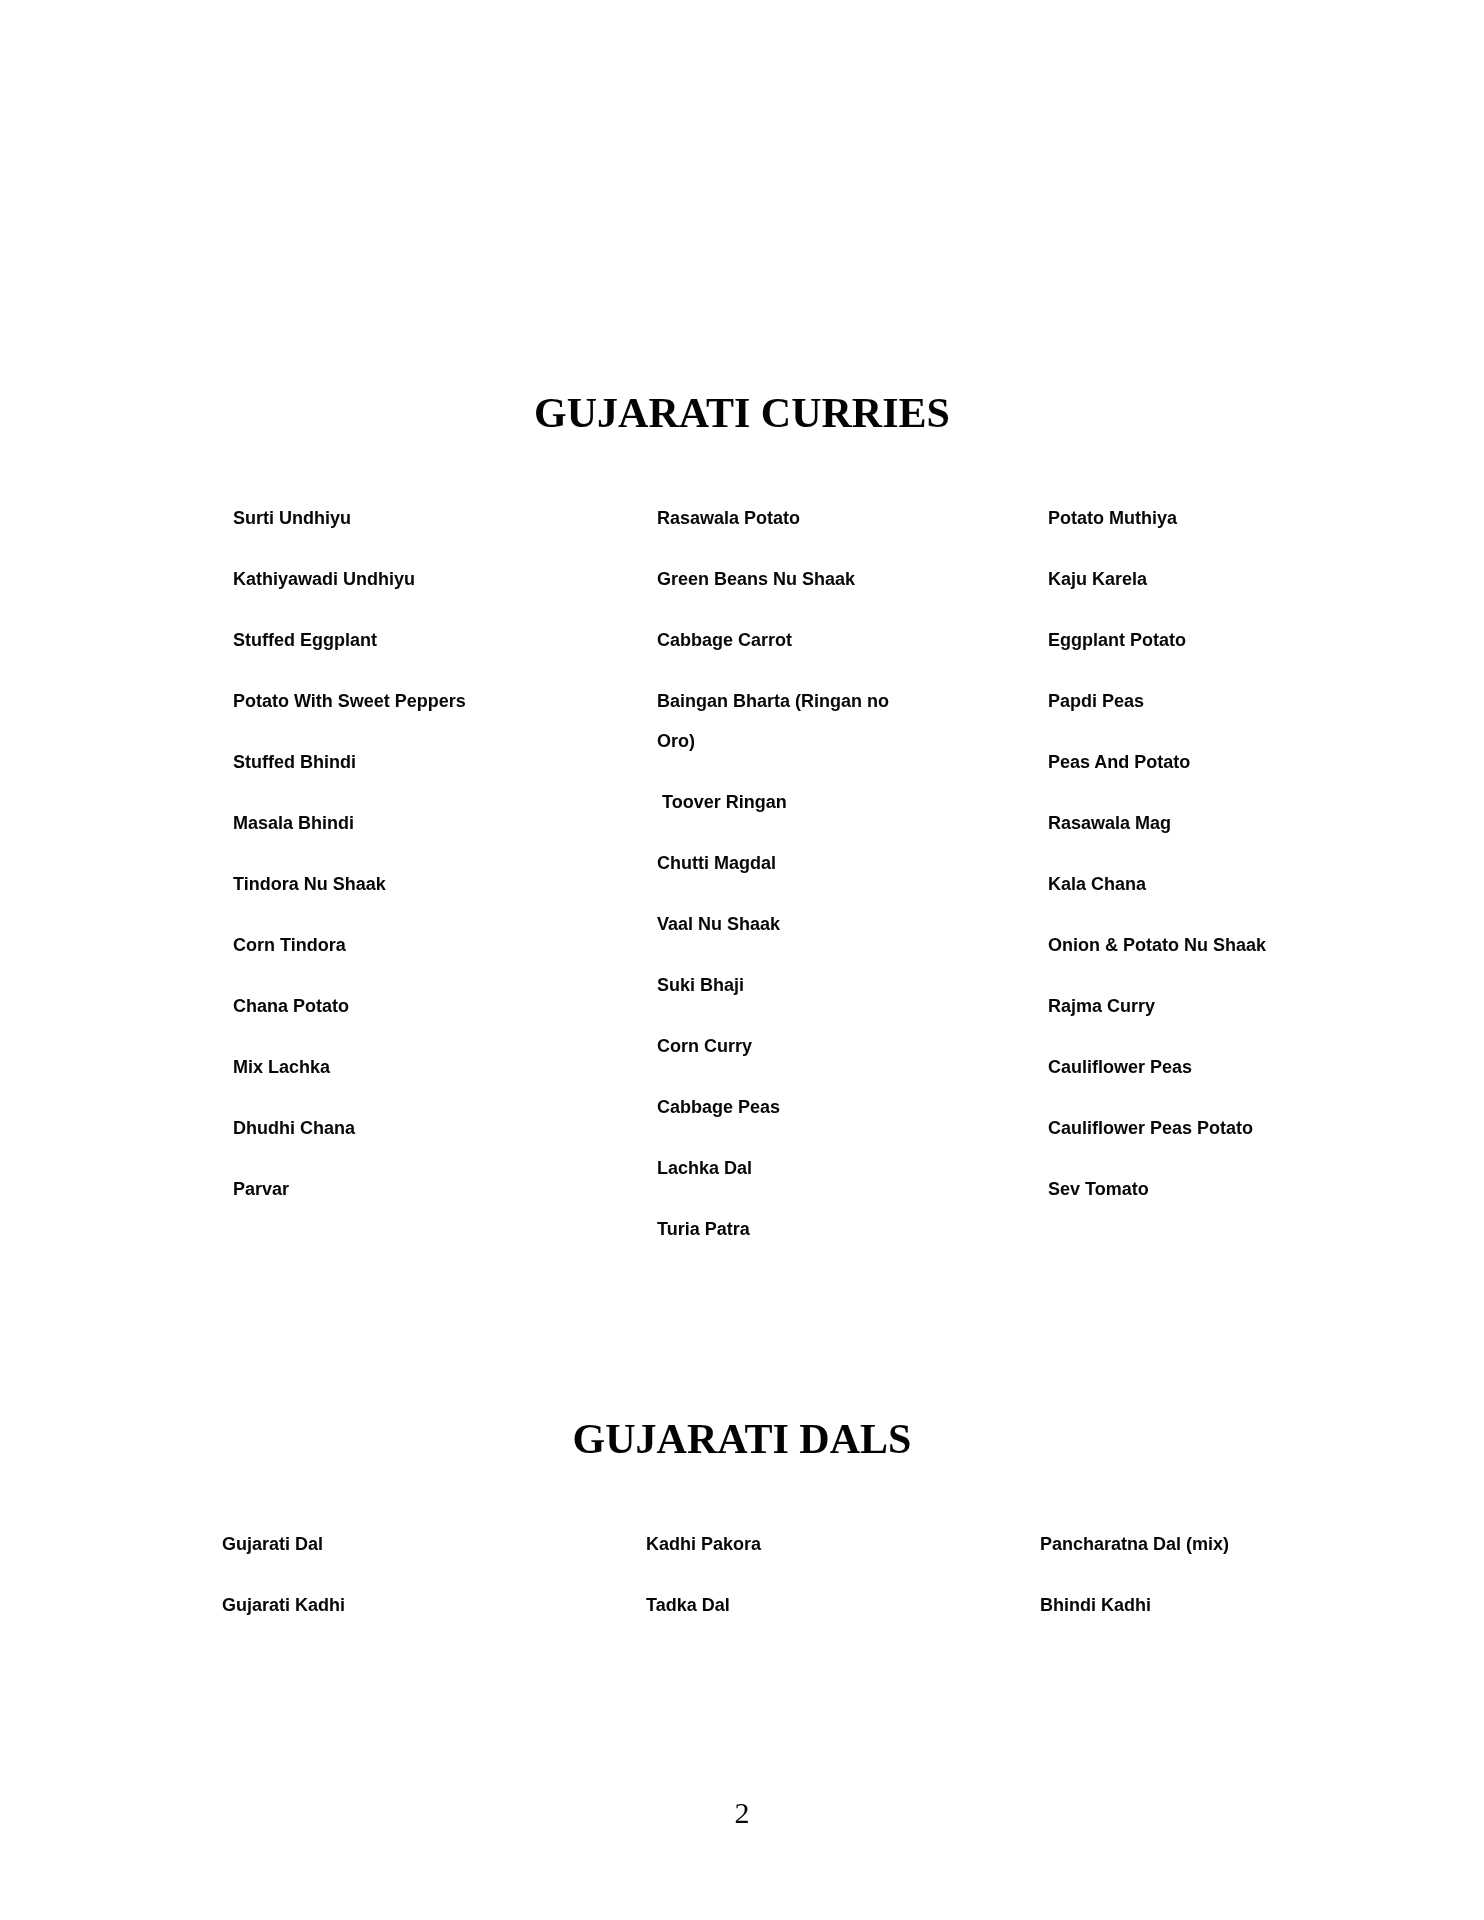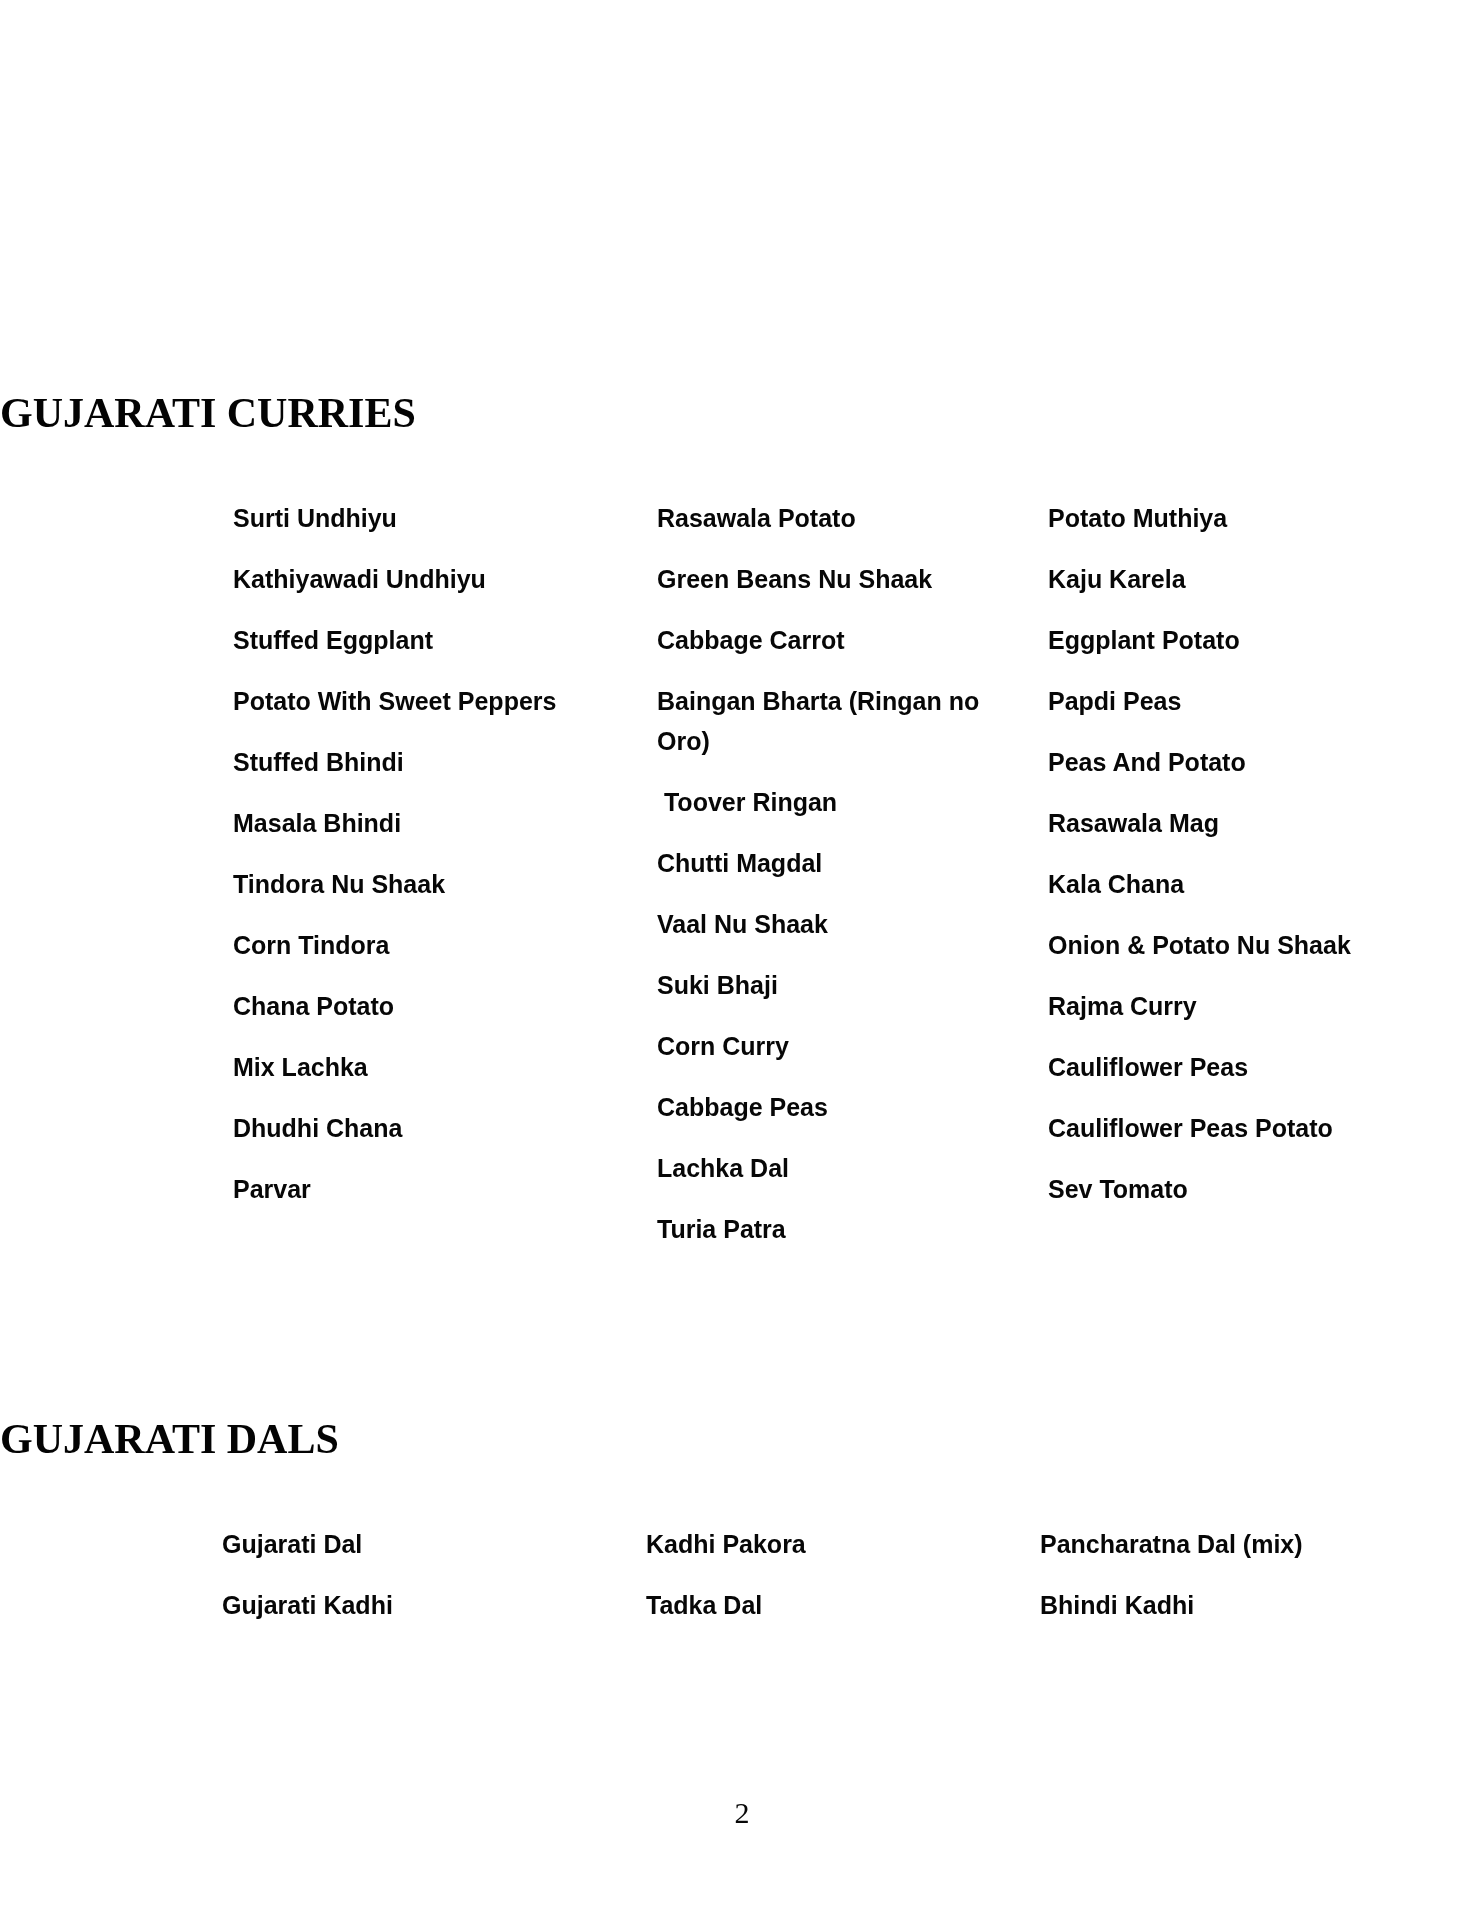--- a/index.html
+++ b/index.html
@@ -14,35 +14,35 @@
     background: #ffffff;
     color: #000000;
     overflow: hidden;
     font-family: "Liberation Sans", sans-serif;
   }
   .section-title {
     position: absolute;
     left: 0;
     right: 0;
     margin: 0;
-    text-align: left;
+    text-align: center;
     font-family: "Liberation Serif", serif;
     font-weight: 700;
     font-size: 42px;
     line-height: 48px;
     color: #030303;
     letter-spacing: 0px;
   }
   .col {
     position: absolute;
   }
   .item {
     margin: 0 0 21px 0;
     font-weight: 700;
-    font-size: 25px;
+    font-size: 18px;
     line-height: 40px;
     color: #070707;
     white-space: pre-wrap; 
   }
   .page-number {
     position: absolute;
     left: 0;
     right: 0;
     top: 1795px;
     margin: 0;

